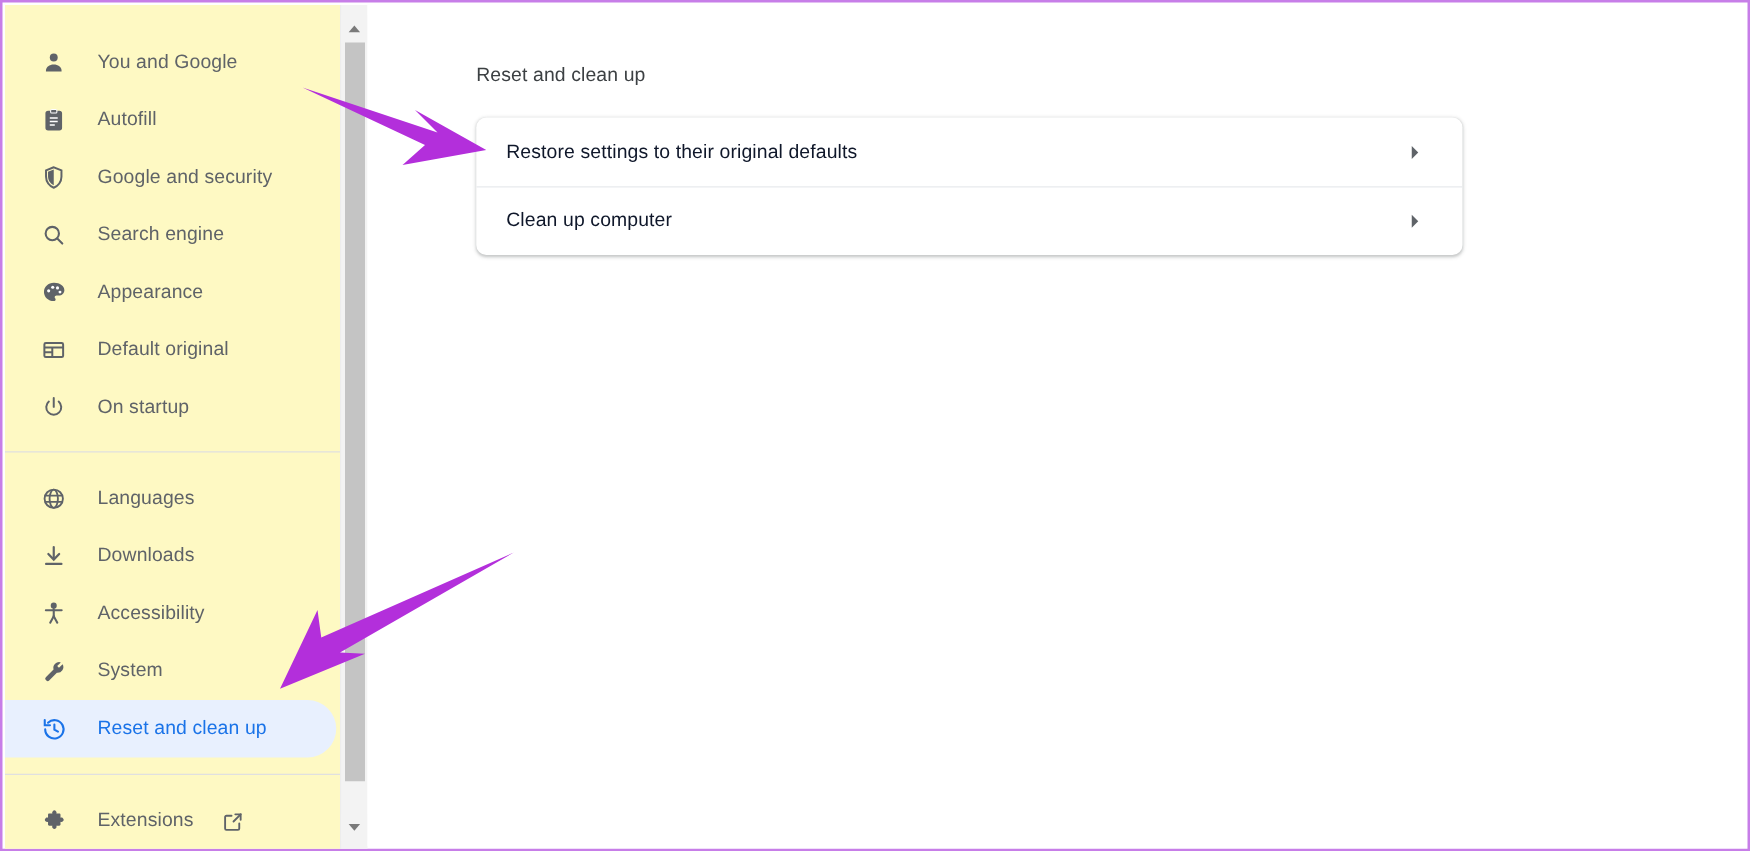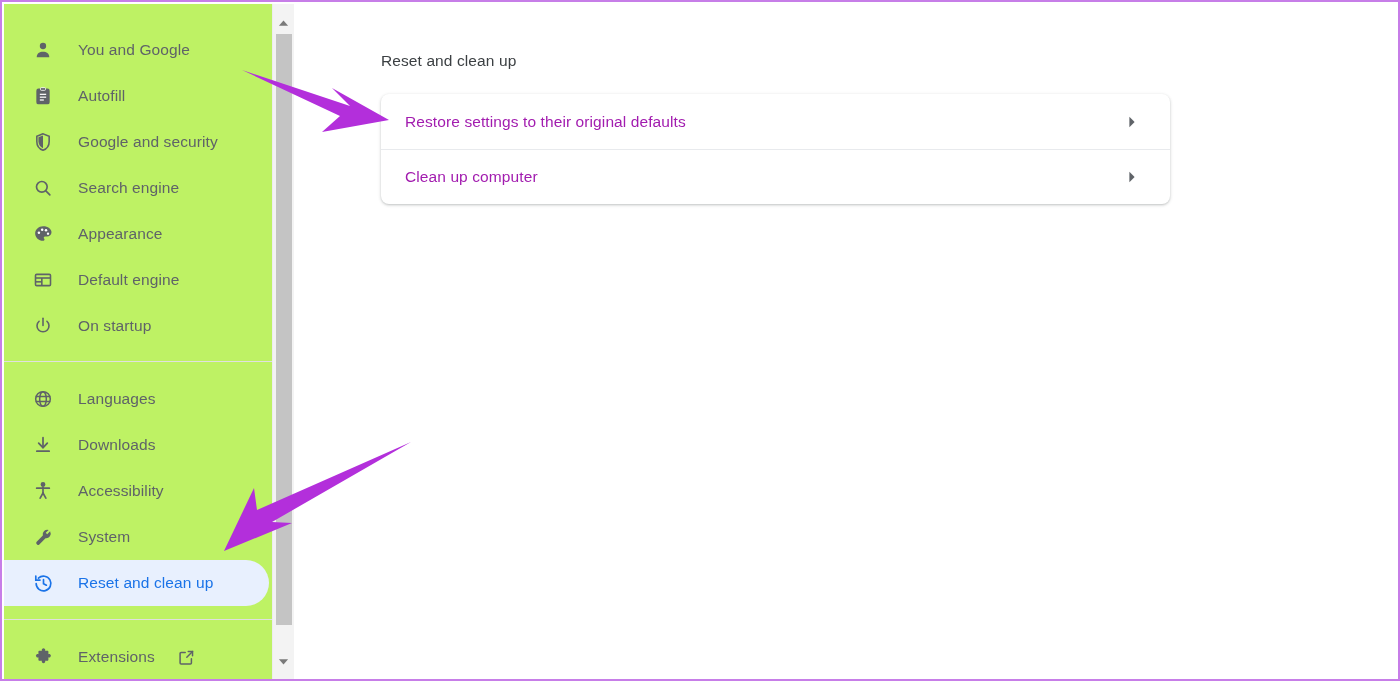--- a/index.html
+++ b/index.html
@@ -24,21 +24,21 @@
     overflow: hidden;
   }
 
   
   #sidebar {
     position: absolute;
     left: 2px;
     top: 2px;
     width: 268px;
     height: 677px;
-    background: #bef264;
+    background: #fef9c3;
     overflow: hidden;
   }
   .nav-group { padding: 0; }
   .nav-item {
     position: relative;
     display: flex;
     align-items: center;
     height: 46px;
     padding-left: 28px;
     border-radius: 0 100px 100px 0;
@@ -146,21 +146,21 @@
     display: flex;
     align-items: center;
     height: 55px;
     padding: 0 22px 0 24px;
     box-sizing: border-box;
     cursor: pointer;
   }
   .card-row + .card-row { border-top: 1px solid #e8eaed; justify-content: flex-end; }
   .card-row-label {
     font-size: 15.5px;
-    color: #a21caf;
+    color: #0f172a;
     letter-spacing: 0.1px;
     flex: 1 1 auto;
   }
   .card-chevron {
     flex: 0 0 auto;
     color: #5f6368;
     display: flex;
     align-items: center;
     margin-right: 12px;
   }
@@ -240,21 +240,21 @@
 
       <div class="nav-item">
         <span class="nav-icon">
           <svg width="20" height="20" viewBox="0 0 24 24" fill="none" stroke="currentColor" stroke-width="1.9">
               <rect x="3" y="5.2" width="18" height="13.6" rx="1.4"></rect>
               <line x1="3" y1="9.6" x2="21" y2="9.6"></line>
               <line x1="10.6" y1="9.6" x2="10.6" y2="18.8"></line>
               <line x1="3" y1="14.2" x2="10.6" y2="14.2"></line>
             </svg>
         </span>
-        <span class="nav-label">Default engine</span>
+        <span class="nav-label">Default original</span>
       </div>
 
       <div class="nav-item">
         <span class="nav-icon">
           <svg width="20" height="20" viewBox="0 0 24 24" fill="none" stroke="currentColor" stroke-width="1.9" stroke-linecap="round">
               <path d="M7.3 6.3a7.2 7.2 0 1 0 9.4 0"></path>
               <line x1="12" y1="2.8" x2="12" y2="11.4"></line>
             </svg>
         </span>
         <span class="nav-label">On startup</span>

